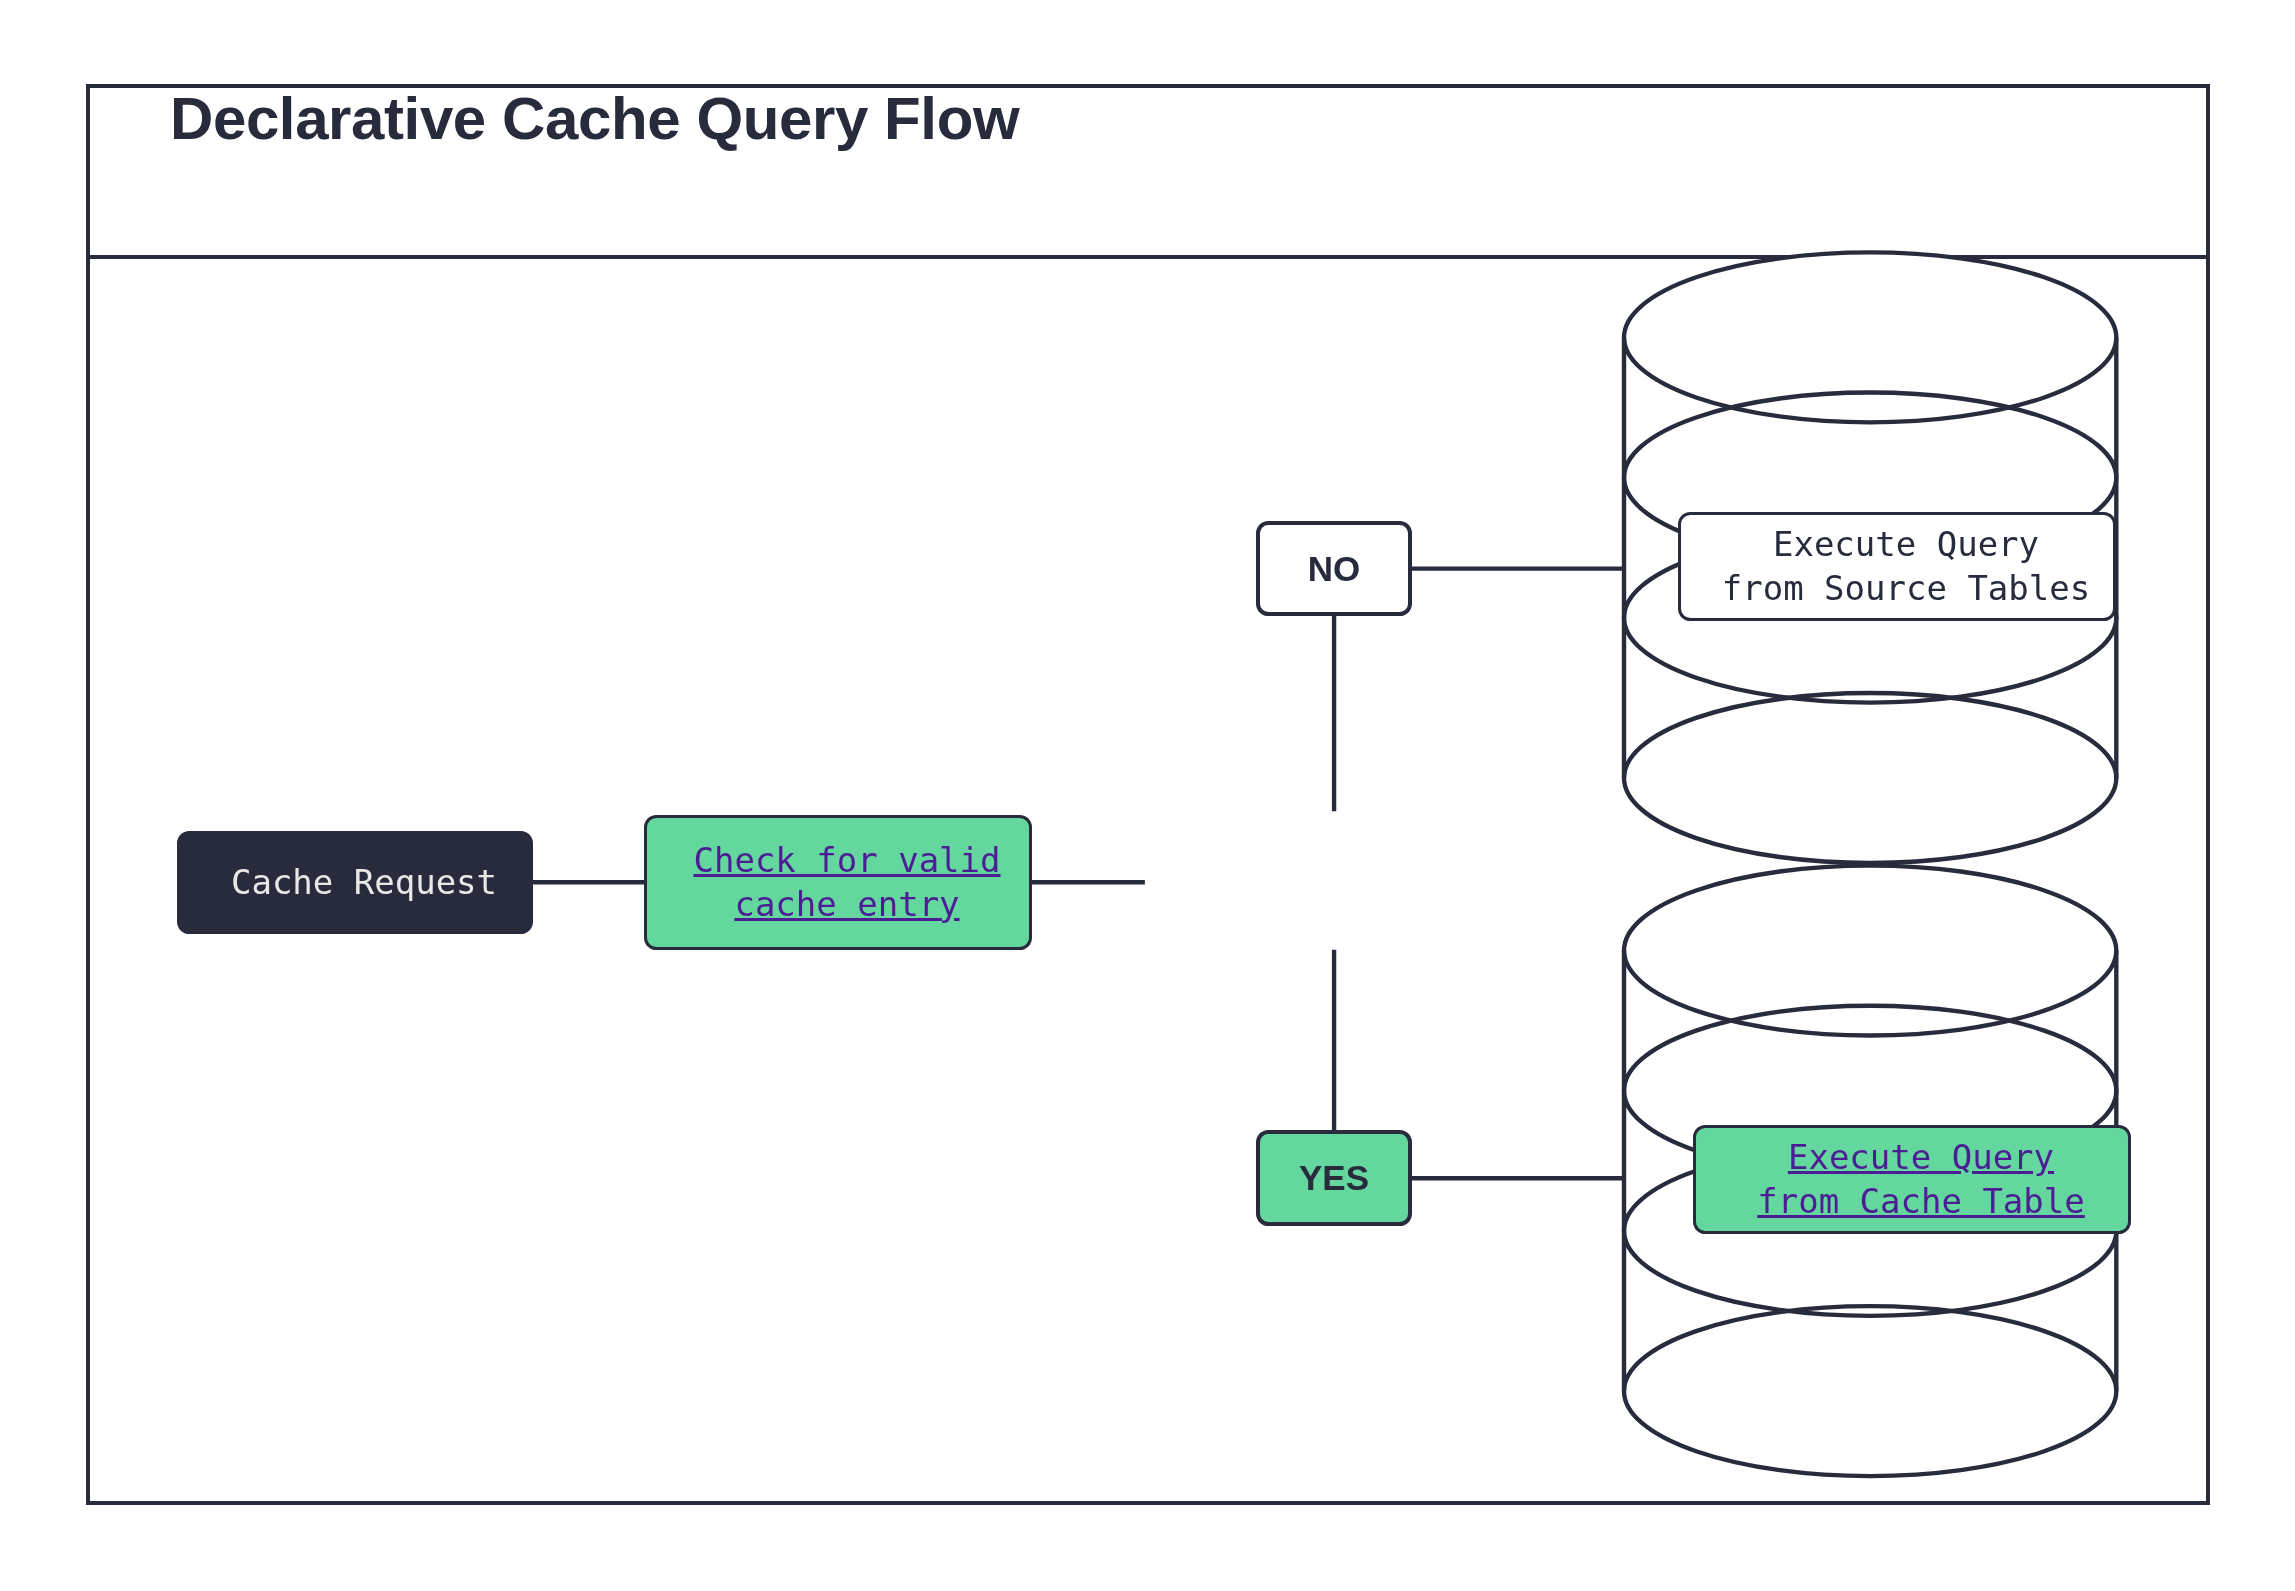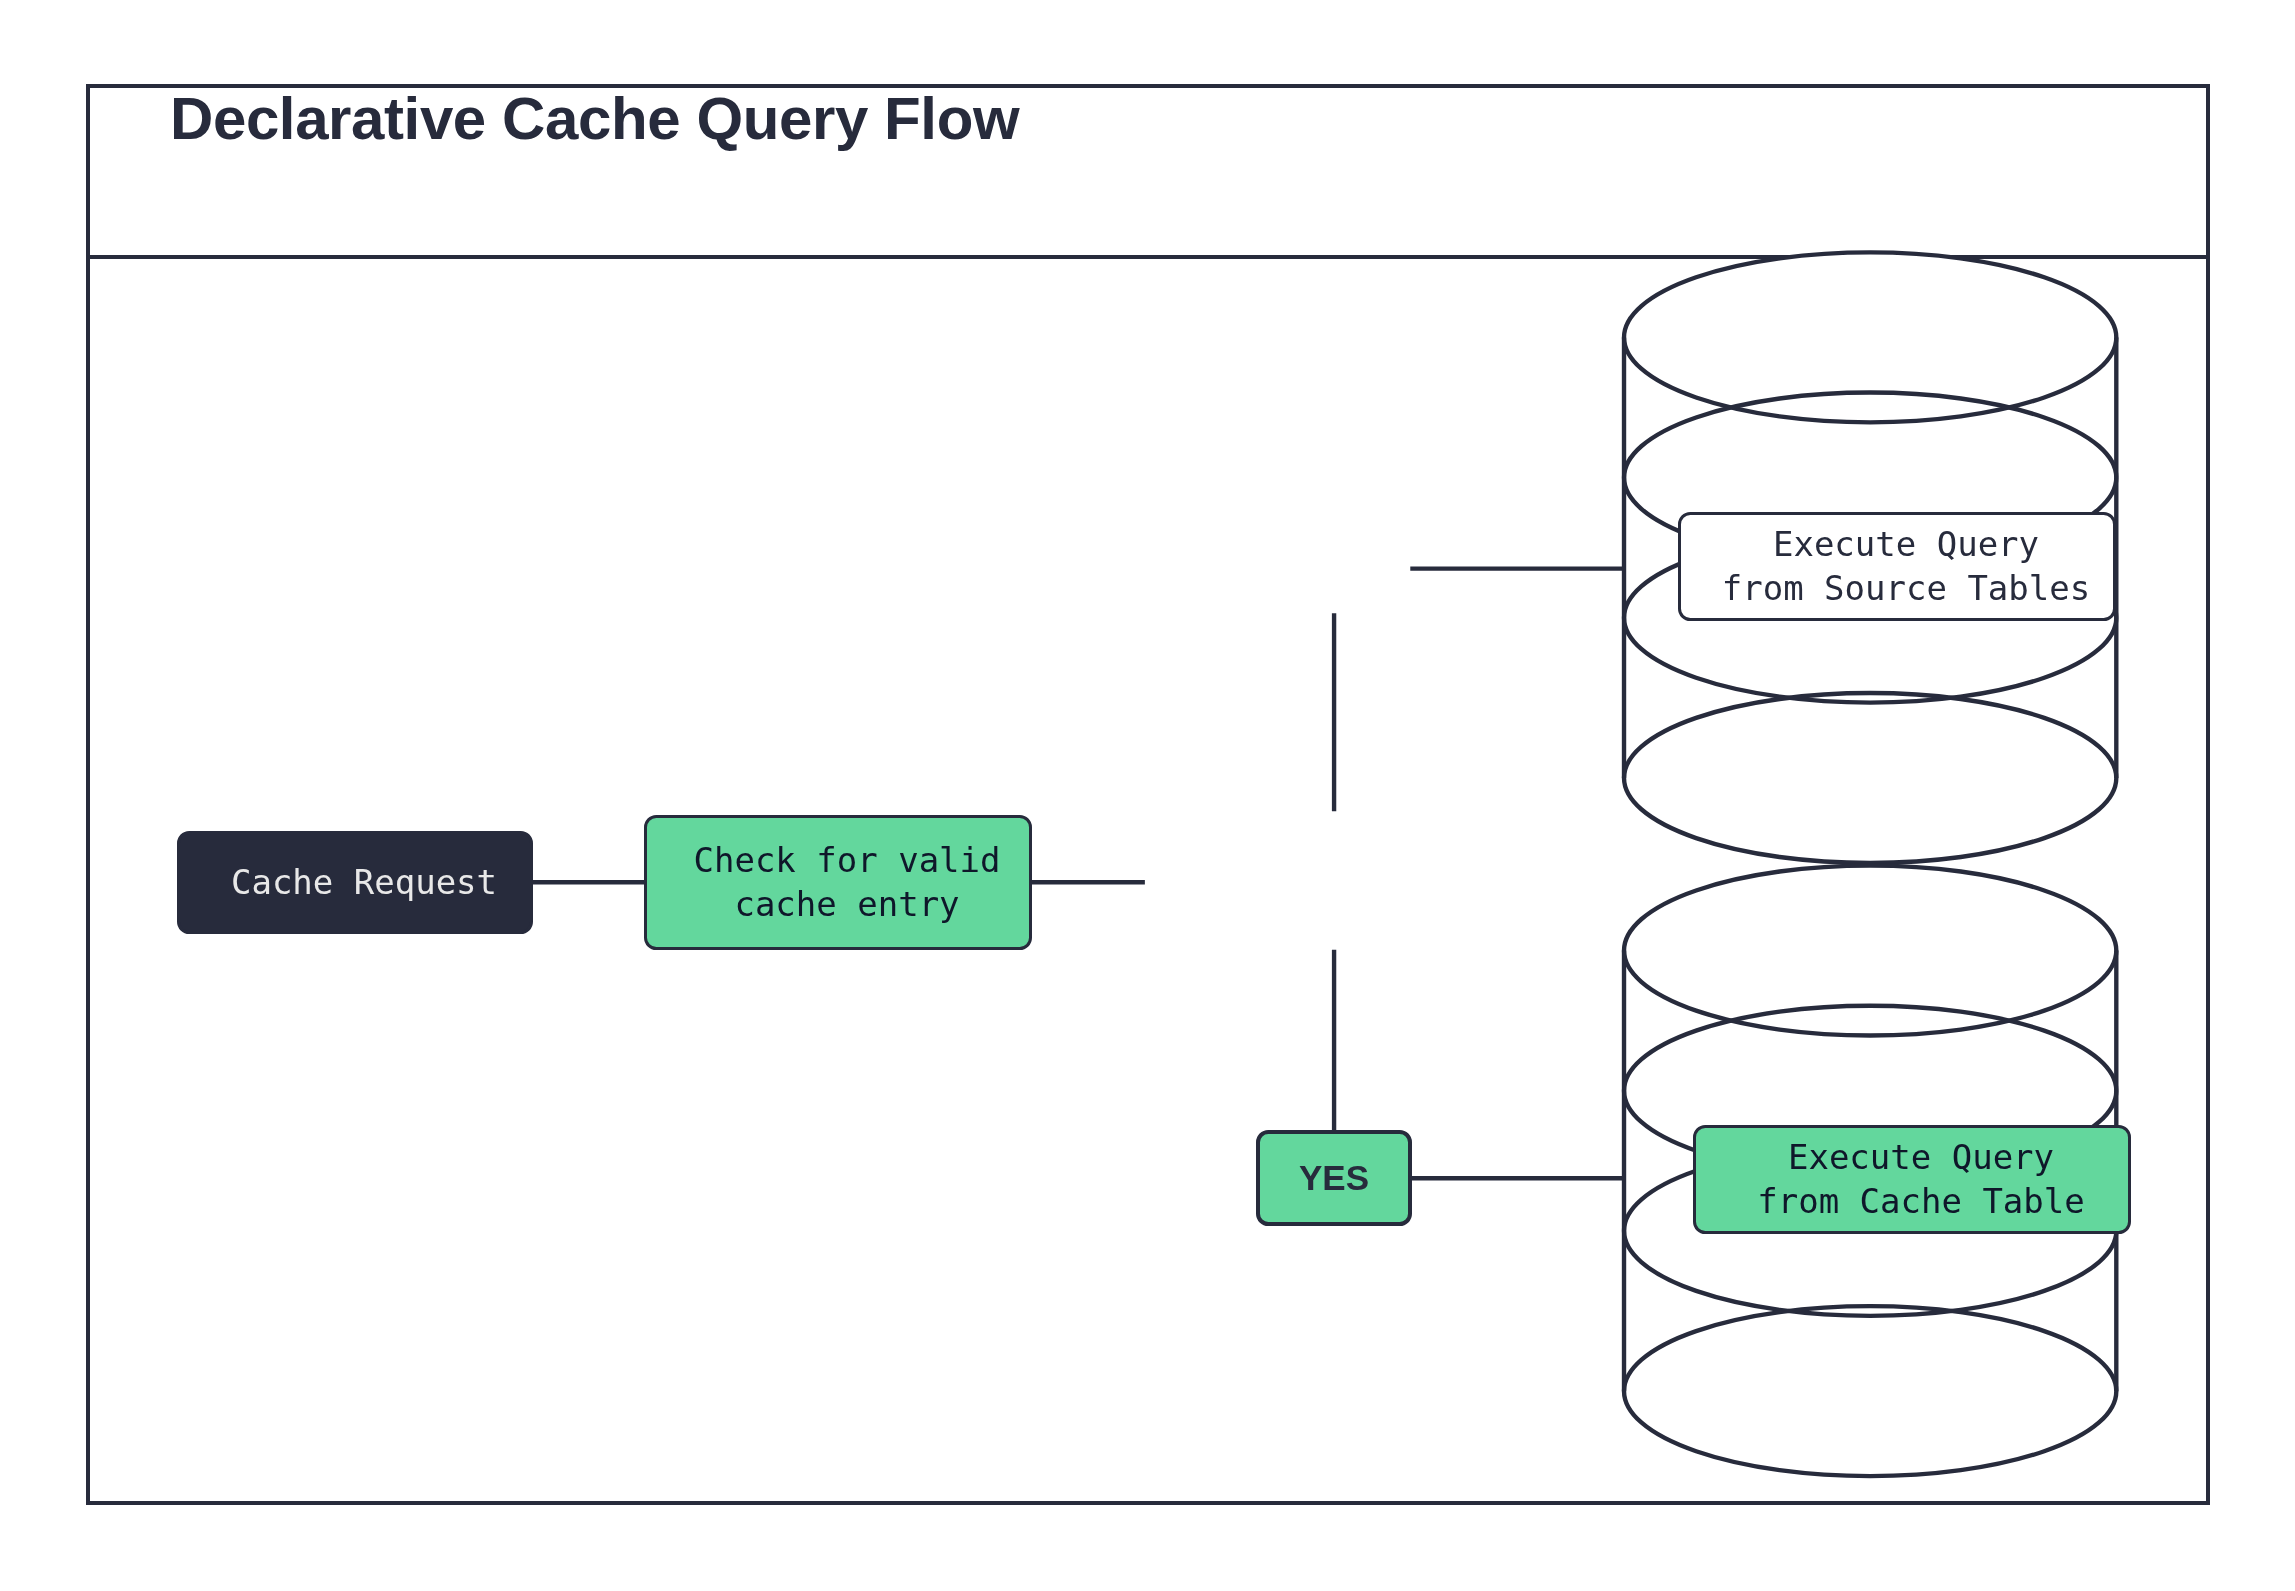--- a/index.html
+++ b/index.html
@@ -34,21 +34,21 @@
   .node{
     position:absolute;box-sizing:border-box;
     display:flex;align-items:center;justify-content:center;text-align:center;
     font-family:"DejaVu Sans Mono", monospace;
     border-radius:12.3px;
     line-height:1.28;
     white-space:pre-line;
     padding-left:18px;
   }
   .node.dark{background:#272b3c;color:#e8e8e8;border:3.5px solid #272b3c;}
-  .node.green{background:#63d79d;color:#0f172a;border:3.5px solid #272b3c;}
+  .node.green{background:#63d79d;color:#4c1d95;border:3.5px solid #272b3c;text-decoration:underline;}
   .node.white{background:#ffffff;color:#272b3c;border:3.5px solid #272b3c;}
 
   .label-pill{
     position:absolute;box-sizing:border-box;
     display:flex;align-items:center;justify-content:center;
     font-family:"Liberation Sans", sans-serif;
     font-weight:bold;font-size:35px;
     border-radius:12.3px;border:4.4px solid #272b3c;
   }
   .label-pill.white{background:#ffffff;color:#272b3c;}
@@ -129,17 +129,18 @@
   <div class="node green" id="n-check">Check for valid
 cache entry</div>
 
 
   <div class="node white" id="n-source">Execute Query
 from Source Tables</div>
 
   <div class="node green" id="n-cache">Execute Query
 from Cache Table</div>
 
+  <div class="label-pill white" id="lbl-no">NO</div>
 
   <div class="label-pill green" id="lbl-yes">YES</div>
 
 </div>
 
 
 </body></html>

